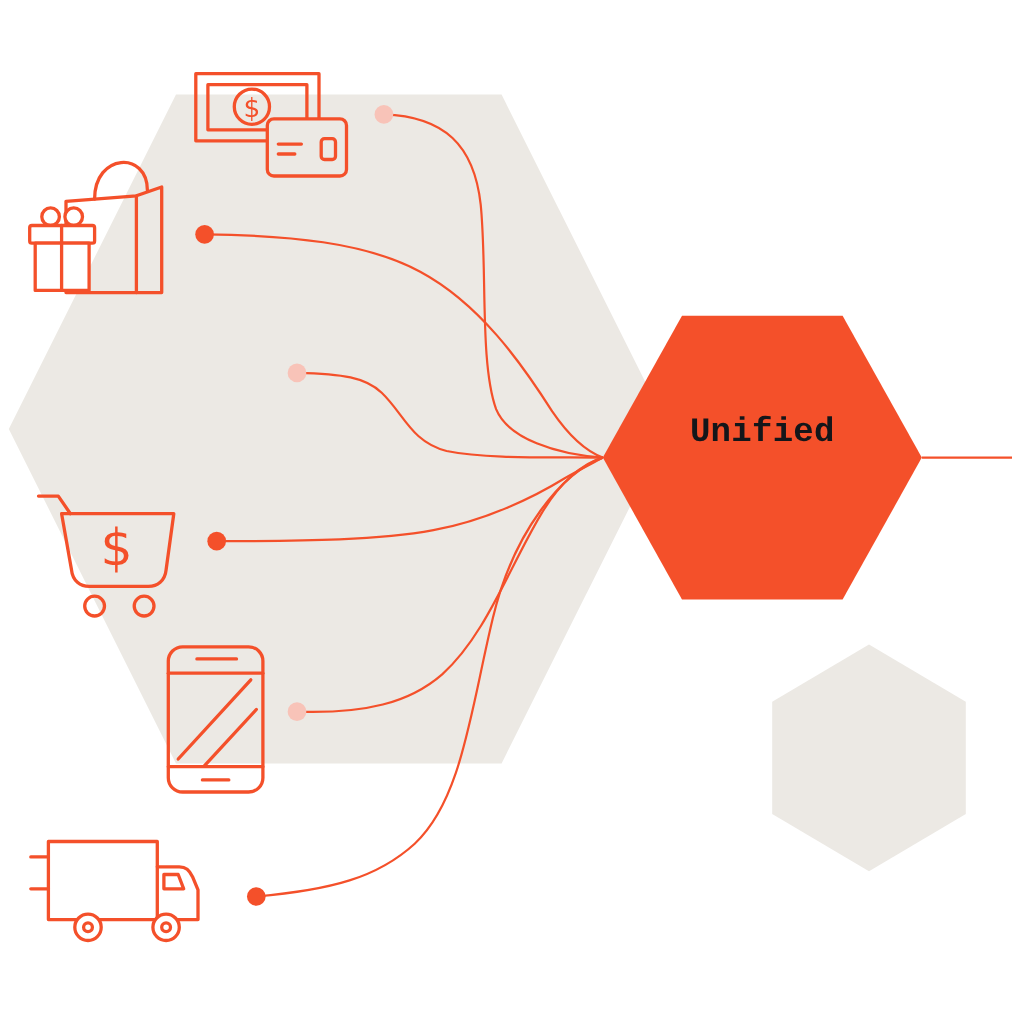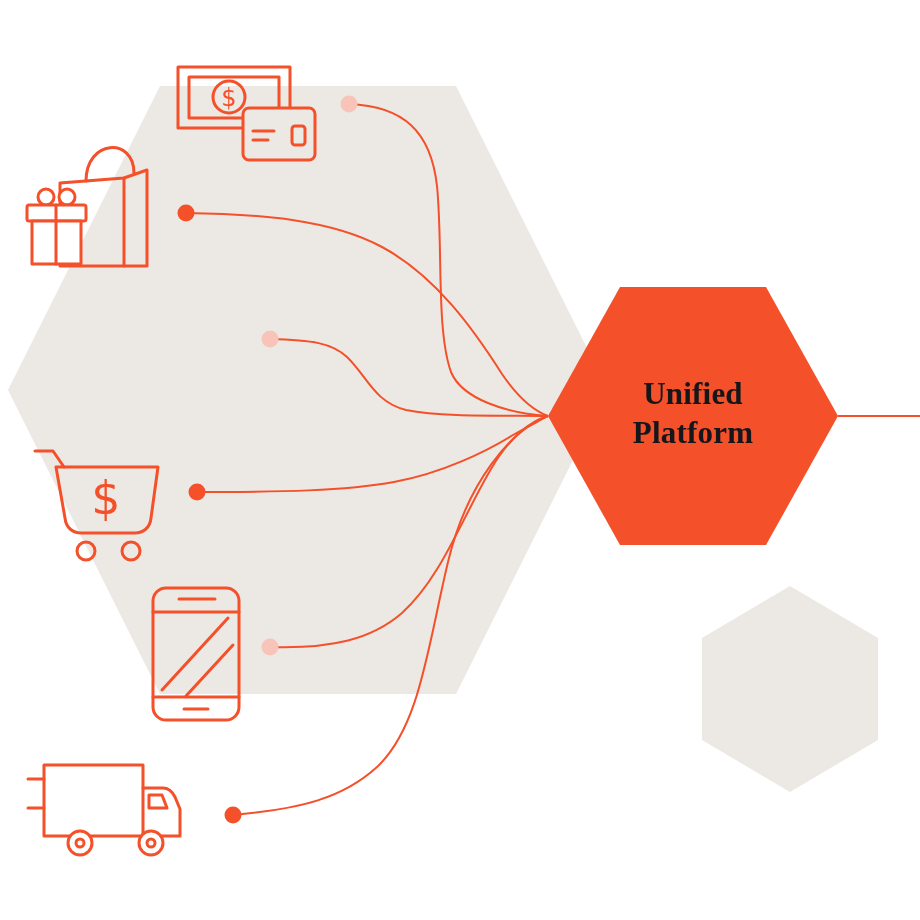--- a/index.html
+++ b/index.html
@@ -37,21 +37,21 @@
     stroke: none;
     font-family: "DejaVu Sans", sans-serif;
   }
 
   .center-label {
     position: absolute;
     left: 568px;
     top: 374px;
     width: 250px;
     text-align: center;
-    font-family: Liberation Serif, serif;
+    font-family: Liberation Mono, monospace;
     font-weight: 700;
     font-size: 31px;
     line-height: 39px;
     letter-spacing: 0.2px;
     color: var(--text_dark);
   }
 </style>
 </head>
 <body>
 
@@ -132,16 +132,15 @@
       <circle class="dot-coral" cx="186" cy="213" r="8.5"></circle>
       <circle class="dot-pink" cx="270" cy="339" r="8.5"></circle>
       <circle class="dot-coral" cx="197" cy="492" r="8.5"></circle>
       <circle class="dot-pink" cx="270" cy="647" r="8.5"></circle>
       <circle class="dot-coral" cx="233" cy="815" r="8.5"></circle>
     </g>
   </svg>
 
   <div class="center-label">
     <div>Unified</div>
-    <div>Platform</div>
   </div>
 
 </div>
 
 </body></html>

